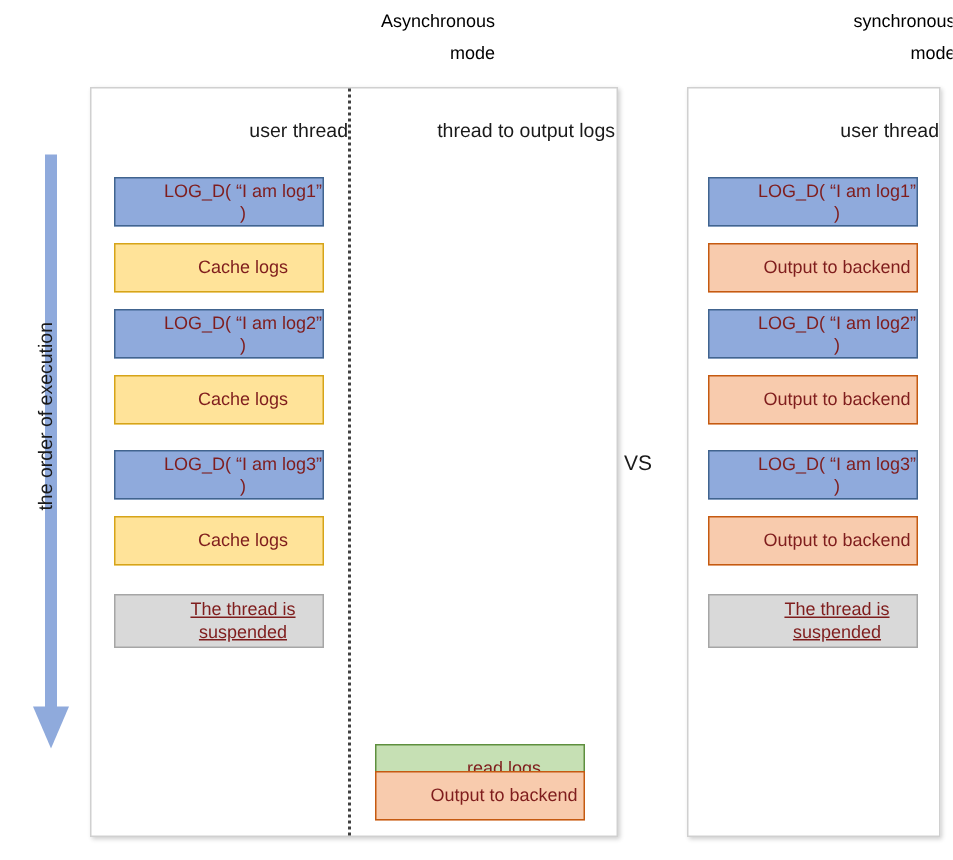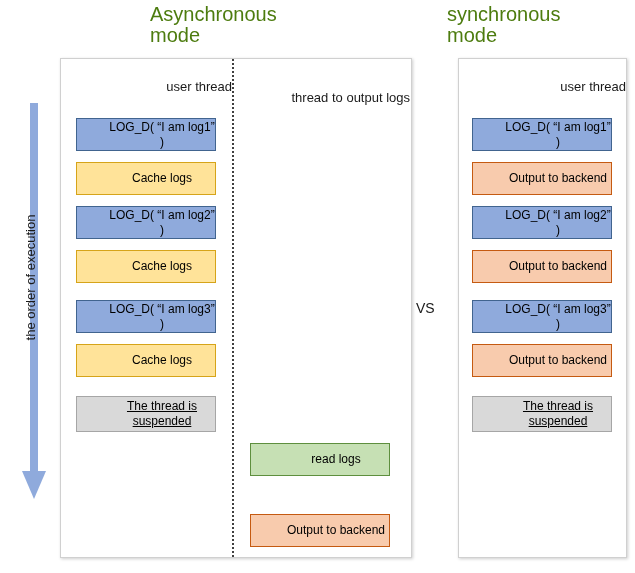--- a/index.html
+++ b/index.html
@@ -12,24 +12,24 @@
     height: 573px;
     position: relative;
     font-family: "Liberation Sans", sans-serif;
     color: #000000;
     overflow: hidden;
   }
 
   
   .diagram-title {
     position: absolute;
-    text-align: left;
-    font-size: 20px;
+    text-align: right;
+    font-size: 12px;
     line-height: 21px;
-    color: #4d7c0f;
+    color: #000000;
     white-space: pre-line;
   }
   #title-async { left: 150px; top: 4px; width: 180px; }
   #title-sync  { left: 447px; top: 4px; width: 190px; }
 
   
   #vs-label {
     position: absolute;
     left: 416px;
     top: 300px;
@@ -61,35 +61,35 @@
 
   
   .col-header {
     position: absolute;
     text-align: right;
     font-size: 13px;
     line-height: 17px;
     color: #1a1a1a;
   }
   #header-async-user   { left: 62px;  top: 78px; width: 170px; }
-  #header-async-output { left: 234px; top: 78px; width: 176px; margin-top: 11px; }
+  #header-async-output { left: 234px; top: 78px; width: 176px; }
   #header-sync-user    { left: 459px; top: 78px; width: 167px; }
 
   
   .step {
     position: absolute;
     box-sizing: border-box;
     border: 1px solid #808080;
     display: flex;
     align-items: center;
     justify-content: center;
     text-align: center;
     font-size: 12px;
     line-height: 15px;
-    color: #000000;
+    color: #7f1d1d;
     white-space: pre-line;
     padding-left: 32px;
   }
   .step.log     { background: #8FAADC; border-color: #41648F; }
   .step.cache   { background: #FFE399; border-color: #D6A419; }
   .step.output  { background: #F8CBAD; border-color: #C55A11; }
   .step.read    { background: #C6E0B4; border-color: #5E8F3E; }
   .step.susp    { background: #D9D9D9; border-color: #A6A6A6; text-decoration: underline; }
 
   
@@ -154,21 +154,21 @@
 
 <div class="step log" style="left:76px;  top:118px; width:140px; height:33px;">LOG_D( “I am log1” )</div>
 <div class="step cache" style="left:76px;  top:162px; width:140px; height:33px;">Cache logs</div>
 <div class="step log" style="left:76px;  top:206px; width:140px; height:33px;">LOG_D( “I am log2” )</div>
 <div class="step cache" style="left:76px;  top:250px; width:140px; height:33px;">Cache logs</div>
 <div class="step log" style="left:76px;  top:300px; width:140px; height:33px;">LOG_D( “I am log3” )</div>
 <div class="step cache" style="left:76px;  top:344px; width:140px; height:33px;">Cache logs</div>
 <div class="step susp" style="left:76px;  top:396px; width:140px; height:36px;">The thread is
 suspended</div>
 
-<div class="step read" style="left:250px; top:443px; width:140px; height:33px;">read logs</div>
+<div class="step read" style="left:250px; top:496px; width:140px; height:33px;">read logs</div>
 <div class="step output" style="left:250px; top:514px; width:140px; height:33px;">Output to backend</div>
 
 <div id="panel-sync" class="panel"></div>
 <div id="header-sync-user" class="col-header">user thread</div>
 
 <div class="step log" style="left:472px; top:118px; width:140px; height:33px;">LOG_D( “I am log1” )</div>
 <div class="step output" style="left:472px; top:162px; width:140px; height:33px;">Output to backend</div>
 <div class="step log" style="left:472px; top:206px; width:140px; height:33px;">LOG_D( “I am log2” )</div>
 <div class="step output" style="left:472px; top:250px; width:140px; height:33px;">Output to backend</div>
 <div class="step log" style="left:472px; top:300px; width:140px; height:33px;">LOG_D( “I am log3” )</div>

